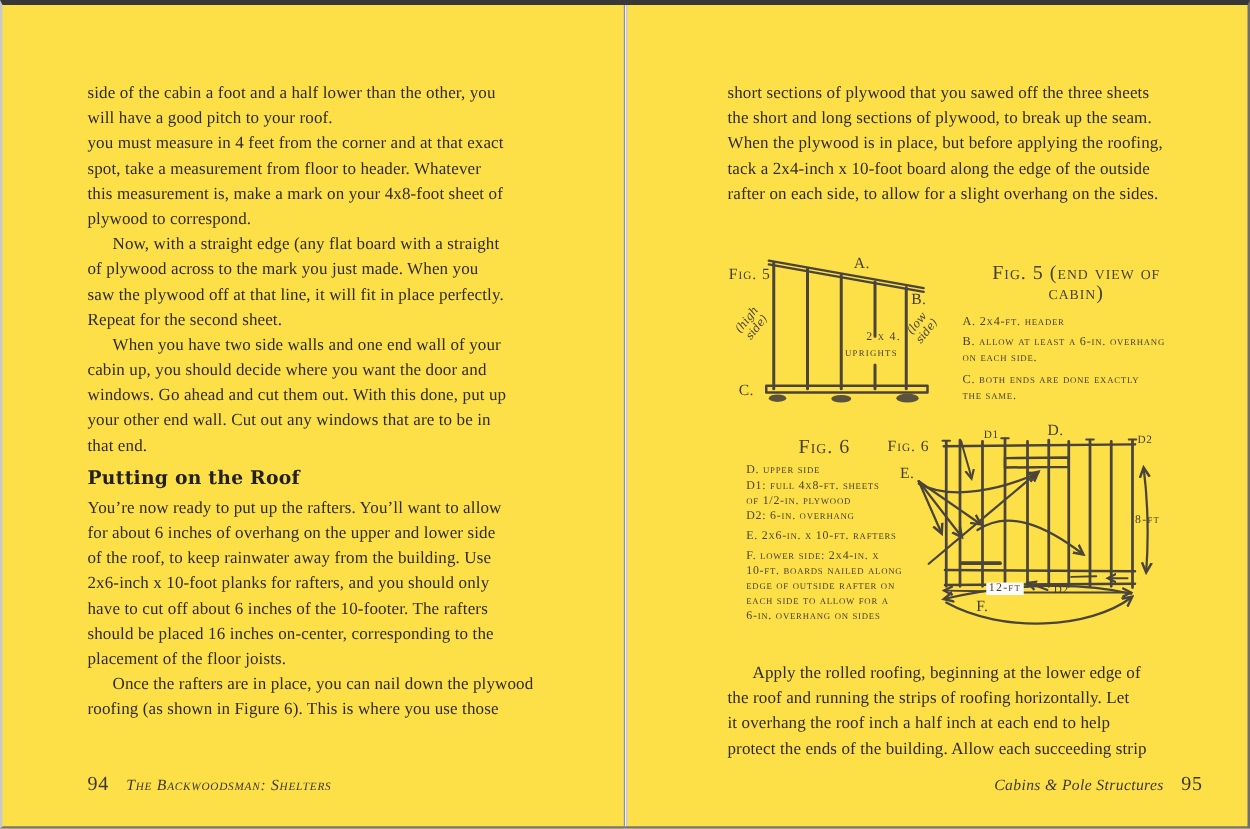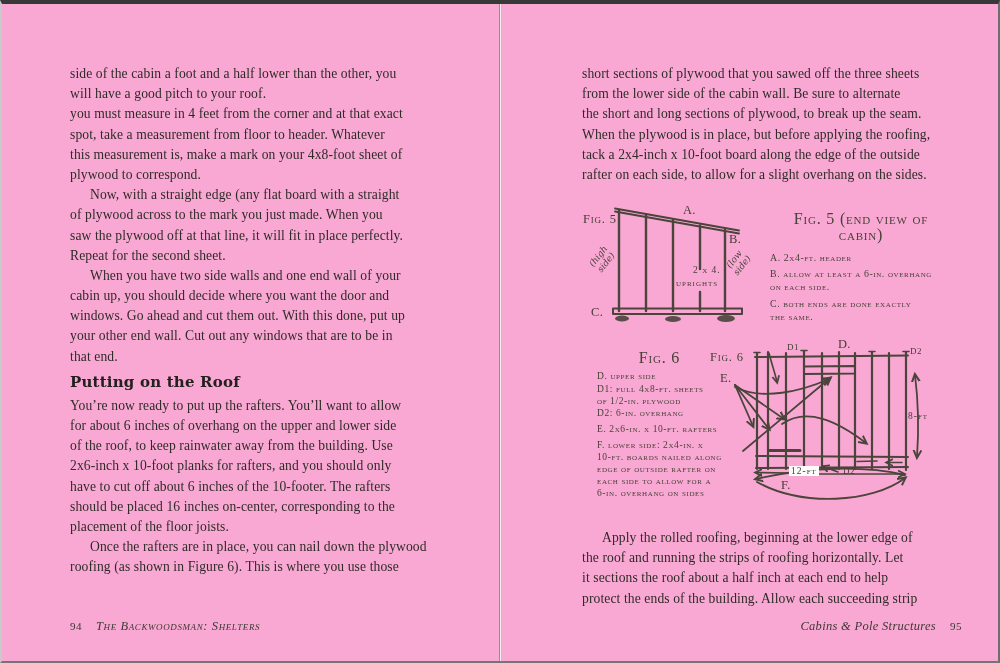--- a/index.html
+++ b/index.html
@@ -1,18 +1,18 @@
 <!DOCTYPE html>
 <html><head>
 <meta charset="utf-8">
 <style>
   * { margin:0; padding:0; box-sizing:border-box; }
   html,body { background:#e8e8e8; }
   .book {
-    position:relative; width:1000px; height:663px; background:#f9a8d4;
+    position:relative; width:1000px; height:663px; background:#fde047;
     border-top:4px solid #383838; border-right:2px solid #6e6e6e;
     border-bottom:2px solid #757575; border-left:2px solid #c9c9c9;
     overflow:hidden;
     font-family:"Liberation Serif", serif; color:#2f2b28;
   }
   .page { position:absolute; top:0; width:500px; height:663px; }
   .page-left { left:0; }
   .page-right { left:500px; }
   .gutter { position:absolute; left:497px; top:0; bottom:0; width:3px;
     border-left:1px solid #8f8f8f; border-right:1px solid #c0c0c0; background:#f2f2f0; }
@@ -26,21 +26,21 @@
         letter-spacing:0.1px; color:#2f2b28; }
   .ln.ind { padding-left:20px; }
 
   .heading { margin-top:6px; margin-bottom:2px; height:21px;
     font-family:"DejaVu Serif", serif; font-weight:bold; font-size:15px;
     letter-spacing:0.2px; color:#23201d; }
 
   .footer { position:absolute; top:615px; font-size:12.5px; color:#3d3833; }
   .footer-left { left:68px; width:382px; }
   .footer-right { left:80px; width:380px; text-align:right; }
-  .pagenum { font-size:11px; letter-spacing:0.5px; }
+  .pagenum { font-size:16px; letter-spacing:0.5px; }
   .footer-left .pagenum { margin-right:14px; }
   .footer-right .pagenum { margin-left:14px; }
   .running { font-style:italic; font-variant:small-caps; letter-spacing:0.6px; }
   .running-right { font-style:italic; letter-spacing:0.3px; }
 
   
   .fig { position:absolute; }
   .fig5 { left:75px; top:195px; width:380px; height:145px; }
   .fig6 { left:78px; top:330px; width:370px; height:195px; }
   .fig svg { position:absolute; overflow:visible; }
@@ -111,21 +111,20 @@
     <div class="footer footer-left">
       <span class="pagenum">94</span><span class="running">The Backwoodsman: Shelters</span>
     </div>
   </div>
 
   <div class="gutter"></div>
 
   <div class="page page-right">
     <div class="body-col col-top">
       <div class="ln">short sections of plywood that you sawed off the three sheets</div>
-      <div class="ln">from the lower side of the cabin wall. Be sure to alternate</div>
       <div class="ln">the short and long sections of plywood, to break up the seam.</div>
       <div class="ln">When the plywood is in place, but before applying the roofing,</div>
       <div class="ln">tack a 2x4-inch x 10-foot board along the edge of the outside</div>
       <div class="ln">rafter on each side, to allow for a slight overhang on the sides.</div>
     </div>
 
     <div class="fig fig5">
       <svg style="left:30px; top:5px;" width="170" height="135" viewBox="0 0 170 135">
         <g stroke="#4a443a" fill="none" stroke-linecap="round">
           <path d="M8,4.5 L132,26.5 M8,7.5 L132,29.5" stroke-width="1.8"></path>
@@ -206,21 +205,21 @@
       <div class="dlabel big" style="left:140px; top:37px;">E.</div>
       <div class="dlabel sc" style="left:328px; top:77px;">8-ft</div>
       <div class="dlabel sc" style="left:209px; top:132px; background:#fcfcfb; padding:0 2px;">12-ft</div>
       <div class="dlabel small" style="left:263px; top:132px;">D2</div>
       <div class="dlabel big" style="left:201px; top:144px;">F.</div>
     </div>
 
     <div class="body-col col-bottom">
       <div class="ln ind">Apply the rolled roofing, beginning at the lower edge of</div>
       <div class="ln">the roof and running the strips of roofing horizontally. Let</div>
-      <div class="ln">it sections the roof about a half inch at each end to help</div>
+      <div class="ln">it overhang the roof inch a half inch at each end to help</div>
       <div class="ln">protect the ends of the building. Allow each succeeding strip</div>
     </div>
 
     <div class="footer footer-right">
       <span class="running-right">Cabins &amp; Pole Structures</span><span class="pagenum">95</span>
     </div>
   </div>
 
 </div>
 

